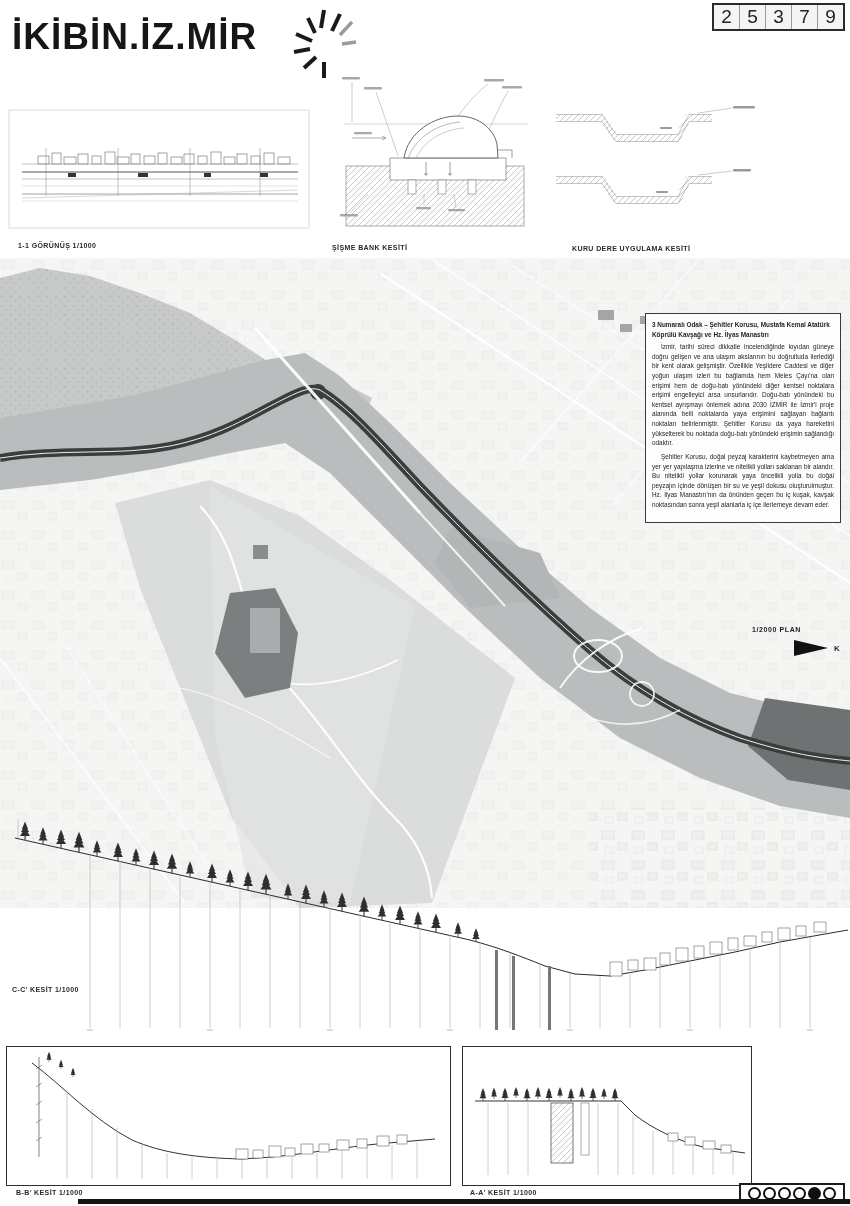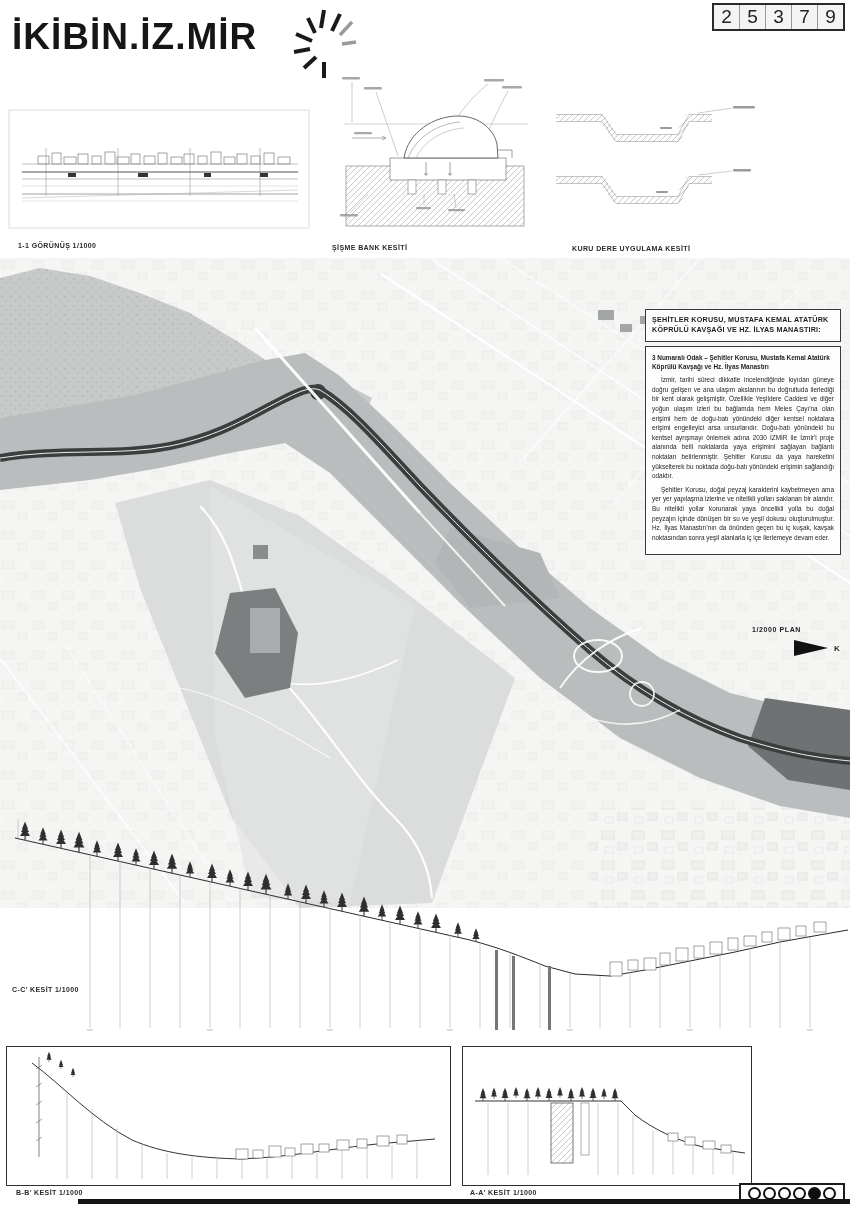--- a/index.html
+++ b/index.html
@@ -246,21 +246,20 @@
       <line x1="255" y1="70" x2="420" y2="255" stroke-width="3" opacity="0.95"></line>
       <line x1="420" y1="255" x2="505" y2="348" stroke-width="2" opacity="0.8"></line>
       <ellipse cx="598" cy="398" rx="24" ry="16" stroke-width="2" opacity="0.9"></ellipse>
       <path d="M560,430 C580,400 610,380 642,370" stroke-width="2" opacity="0.9"></path>
       <circle cx="642" cy="436" r="12" stroke-width="1.8" opacity="0.85"></circle>
       <path d="M590,460 C620,470 650,468 680,452" stroke-width="1.6" opacity="0.8"></path>
     </g>
   </svg>
 
   <div class="abs panel">
-    <div class="title">ŞEHİTLER KORUSU, MUSTAFA KEMAL ATATÜRK KÖPRÜLÜ KAVŞAĞI VE HZ. İLYAS MANASTIRI:</div>
     <div class="bodybox">
       <div class="lead">3 Numaralı Odak – Şehitler Korusu, Mustafa Kemal Atatürk Köprülü Kavşağı ve Hz. İlyas Manastırı</div>
       <p>İzmir, tarihi süreci dikkatle incelendiğinde kıyıdan güneye doğru gelişen ve ana ulaşım akslarının bu doğrultuda ilerlediği bir kent olarak gelişmiştir. Özellikle Yeşildere Caddesi ve diğer yoğun ulaşım izleri bu bağlamda hem Meles Çayı'na olan erişimi hem de doğu-batı yönündeki diğer kentsel noktalara erişimi engelleyici arsa unsurlarıdır. Doğu-batı yönündeki bu kentsel ayrışmayı önlemek adına 2030 İZMİR ile İzmir'i proje alanında belli noktalarda yaya erişimini sağlayan bağlantı noktaları belirlenmiştir. Şehitler Korusu da yaya hareketini yükselterek bu noktada doğu-batı yönündeki erişimin sağlandığı odaktır.</p>
       <p>Şehitler Korusu, doğal peyzaj karakterini kaybetmeyen ama yer yer yapılaşma izlerine ve nitelikli yolları saklanan bir alandır. Bu nitelikli yollar korunarak yaya öncelikli yolla bu doğal peyzajın içinde dönüşen bir su ve yeşil dokusu oluşturulmuştur. Hz. İlyas Manastırı'nın da önünden geçen bu iç kuşak, kavşak noktasından sonra yeşil alanlarla iç içe ilerlemeye devam eder.</p>
     </div>
   </div>
 
   <div class="abs plan-label">1/2000 PLAN</div>
   <svg class="abs" style="left:790px;top:636px" width="44" height="24" viewBox="0 0 44 24">
     <polygon points="4,4 4,20 38,12" fill="#111"></polygon>

